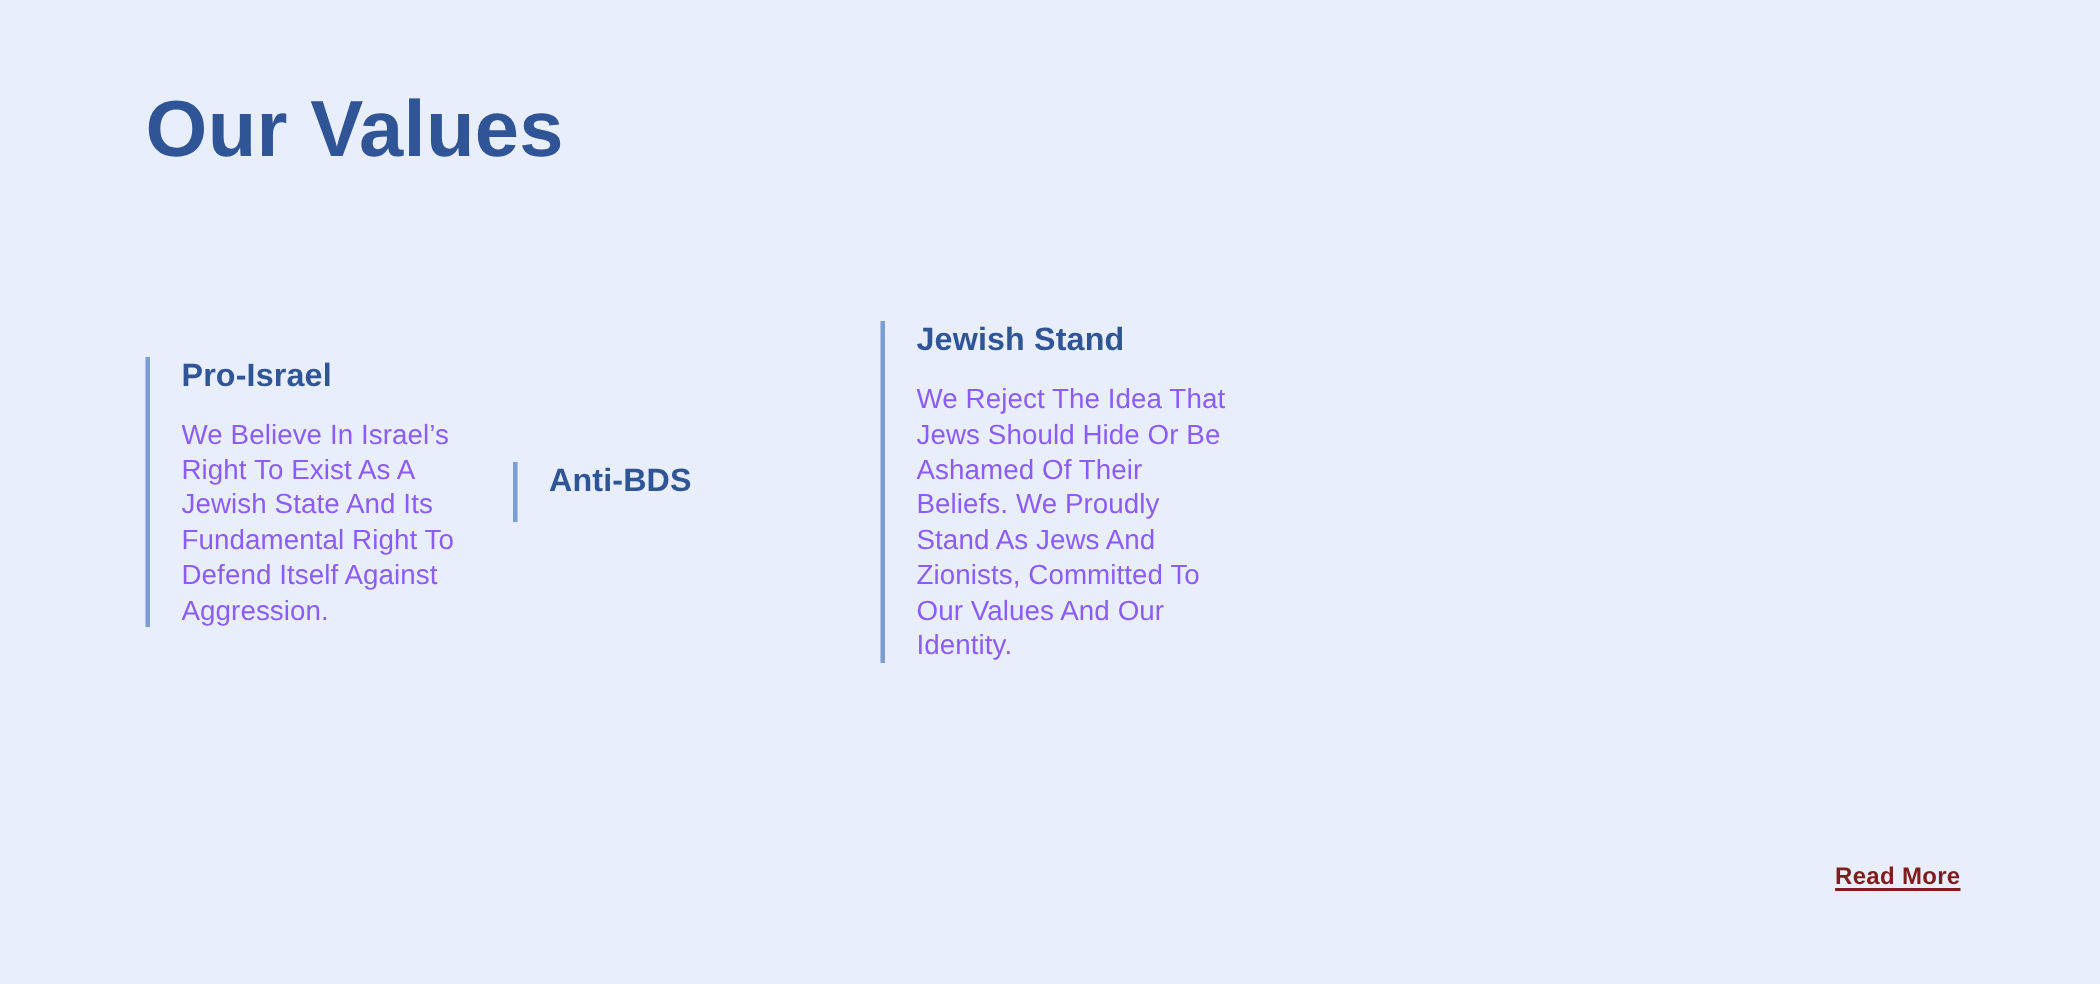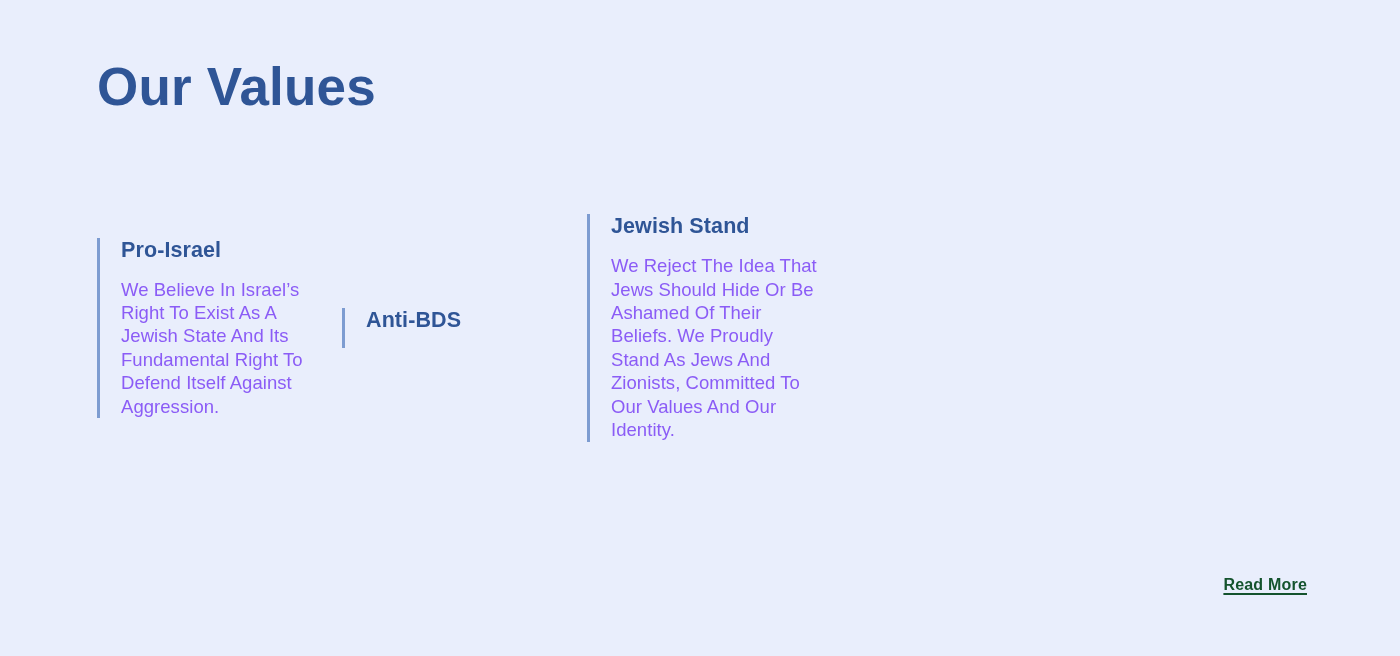--- a/index.html
+++ b/index.html
@@ -89,21 +89,21 @@
     position: absolute;
     right: 93px;
     top: 576px;
     text-align: right;
   }
 
   .read-more {
     display: inline-block;
     font-size: 16px;
     font-weight: 700;
-    color: #14532d;
+    color: #7f1d1d;
     text-decoration: underline;
     text-underline-offset: 3px;
     text-decoration-thickness: 1.5px;
     cursor: pointer;
     letter-spacing: 0.2px;
   }
 </style>
 </head>
 <body>
 

